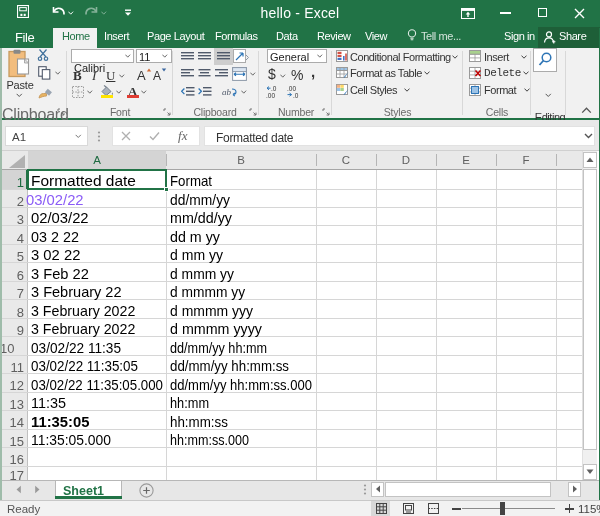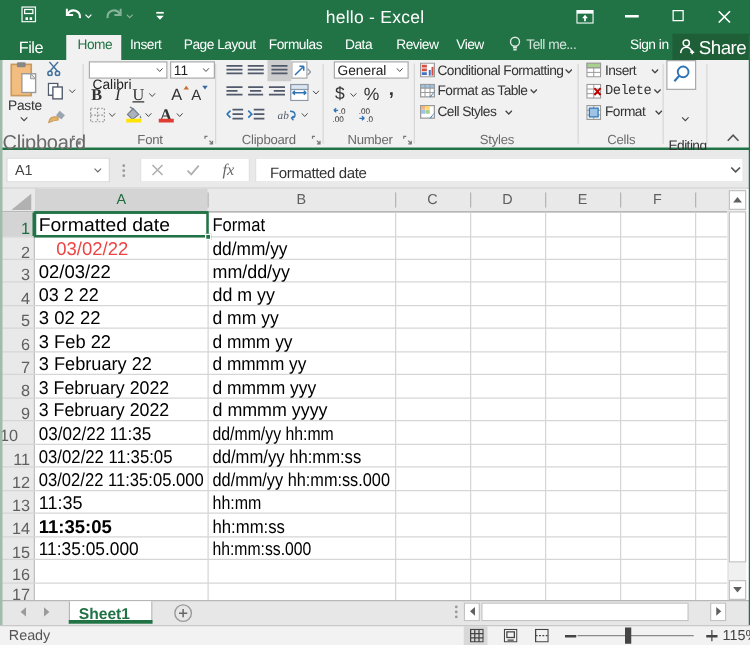--- a/index.html
+++ b/index.html
@@ -61,21 +61,21 @@
 <path d="M3.4 9.2 L6.6 9.2 M3.7 10.8 L6.3 10.8" stroke="#fff" stroke-width="1.1"></path>
 </svg>
 <div class="abs" style="left:421px;top:29.5px;font-size:11px;letter-spacing:-0.4px;color:rgba(255,255,255,0.8);">Tell me...</div>
 <div class="abs" style="left:504px;top:29.5px;font-size:11px;letter-spacing:-0.4px;color:#fff;">Sign in</div>
 <div class="abs" style="left:538px;top:26.5px;width:62px;height:21.5px;background:#1e5f38;"></div>
 <svg class="abs" style="left:543px;top:31px;" width="14" height="13" viewBox="0 0 14 13">
 <circle cx="6" cy="3.4" r="2.5" fill="none" stroke="#fff" stroke-width="1.2"></circle>
 <path d="M1.5 11.5 C1.8 8.4 3.6 6.8 6 6.8 C8.4 6.8 10.2 8.4 10.5 11.5" fill="none" stroke="#fff" stroke-width="1.2"></path>
 <path d="M10.8 9.2 L10.8 12.4 M9.2 10.8 L12.4 10.8" stroke="#fff" stroke-width="1.1"></path>
 </svg>
-<div class="abs wt" style="left:559px;top:29.5px;font-size:15px;letter-spacing:-0.4px;">Share</div>
+<div class="abs wt" style="left:559px;top:29.5px;font-size:11px;letter-spacing:-0.4px;">Share</div>
 <div class="abs" style="left:0;top:48px;width:600px;height:70px;background:#f1f1f1;"></div>
 <div class="abs" style="left:0;top:118px;width:600px;height:2px;background:#217346;"></div>
 <div class="abs" style="left:66px;top:51px;width:1px;height:64px;background:#d8d8d8;"></div>
 <div class="abs" style="left:172px;top:51px;width:1px;height:64px;background:#d8d8d8;"></div>
 <div class="abs" style="left:258px;top:51px;width:1px;height:64px;background:#d8d8d8;"></div>
 <div class="abs" style="left:331px;top:51px;width:1px;height:64px;background:#d8d8d8;"></div>
 <div class="abs" style="left:462px;top:51px;width:1px;height:64px;background:#d8d8d8;"></div>
 <div class="abs" style="left:530px;top:51px;width:1px;height:64px;background:#d8d8d8;"></div>
 <div class="abs" style="left:565px;top:51px;width:1px;height:64px;background:#d8d8d8;"></div>
 <div class="abs" style="left:2px;width:56px;top:106px;font-size:16px;letter-spacing:-0.2px;color:#6a6a6a;text-align:center;">Clipboard</div>
@@ -418,21 +418,21 @@
 <div class="abs" style="left:0;top:465.5px;width:28px;height:14.0px;background:transparent;"></div>
 <div class="abs" style="left:0;top:468.1px;width:24px;text-align:right;font-size:13px;color:#5f5f5f;">17</div>
 <div class="abs" style="left:166px;top:170px;width:1px;height:309.5px;background:#d6d6d6;"></div>
 <div class="abs" style="left:316px;top:170px;width:1px;height:309.5px;background:#d6d6d6;"></div>
 <div class="abs" style="left:376px;top:170px;width:1px;height:309.5px;background:#d6d6d6;"></div>
 <div class="abs" style="left:436px;top:170px;width:1px;height:309.5px;background:#d6d6d6;"></div>
 <div class="abs" style="left:496px;top:170px;width:1px;height:309.5px;background:#d6d6d6;"></div>
 <div class="abs" style="left:556px;top:170px;width:1px;height:309.5px;background:#d6d6d6;"></div>
 <div class="abs" style="left:31px;top:173.4px;font-size:14.8px;color:#000;white-space:nowrap;transform:scaleX(1.046);transform-origin:0 50%;">Formatted date</div>
 <div class="abs" style="left:170px;top:173.4px;font-size:14.8px;color:#000;white-space:nowrap;transform:scaleX(0.896);transform-origin:0 50%;">Format</div>
-<div class="abs" style="left:45px;top:191.9px;font-size:14.8px;color:#ef4444;white-space:nowrap;">03/02/22</div>
+<div class="abs" style="left:26px;top:191.9px;font-size:14.8px;color:#8b5cf6;white-space:nowrap;">03/02/22</div>
 <div class="abs" style="left:170px;top:191.9px;font-size:14.8px;color:#000;white-space:nowrap;transform:scaleX(0.935);transform-origin:0 50%;">dd/mm/yy</div>
 <div class="abs" style="left:31px;top:210.3px;font-size:14.8px;color:#000;white-space:nowrap;">02/03/22</div>
 <div class="abs" style="left:170px;top:210.3px;font-size:14.8px;color:#000;white-space:nowrap;transform:scaleX(0.966);transform-origin:0 50%;">mm/dd/yy</div>
 <div class="abs" style="left:31px;top:228.8px;font-size:14.8px;color:#000;white-space:nowrap;transform:scaleX(0.97);transform-origin:0 50%;">03 2 22</div>
 <div class="abs" style="left:170px;top:228.8px;font-size:14.8px;color:#000;white-space:nowrap;transform:scaleX(0.963);transform-origin:0 50%;">dd m yy</div>
 <div class="abs" style="left:31px;top:247.3px;font-size:14.8px;color:#000;white-space:nowrap;">3 02 22</div>
 <div class="abs" style="left:170px;top:247.3px;font-size:14.8px;color:#000;white-space:nowrap;transform:scaleX(0.948);transform-origin:0 50%;">d mm yy</div>
 <div class="abs" style="left:31px;top:265.8px;font-size:14.8px;color:#000;white-space:nowrap;transform:scaleX(0.99);transform-origin:0 50%;">3 Feb 22</div>
 <div class="abs" style="left:170px;top:265.8px;font-size:14.8px;color:#000;white-space:nowrap;transform:scaleX(0.938);transform-origin:0 50%;">d mmm yy</div>
 <div class="abs" style="left:31px;top:284.2px;font-size:14.8px;color:#000;white-space:nowrap;transform:scaleX(0.983);transform-origin:0 50%;">3 February 22</div>

